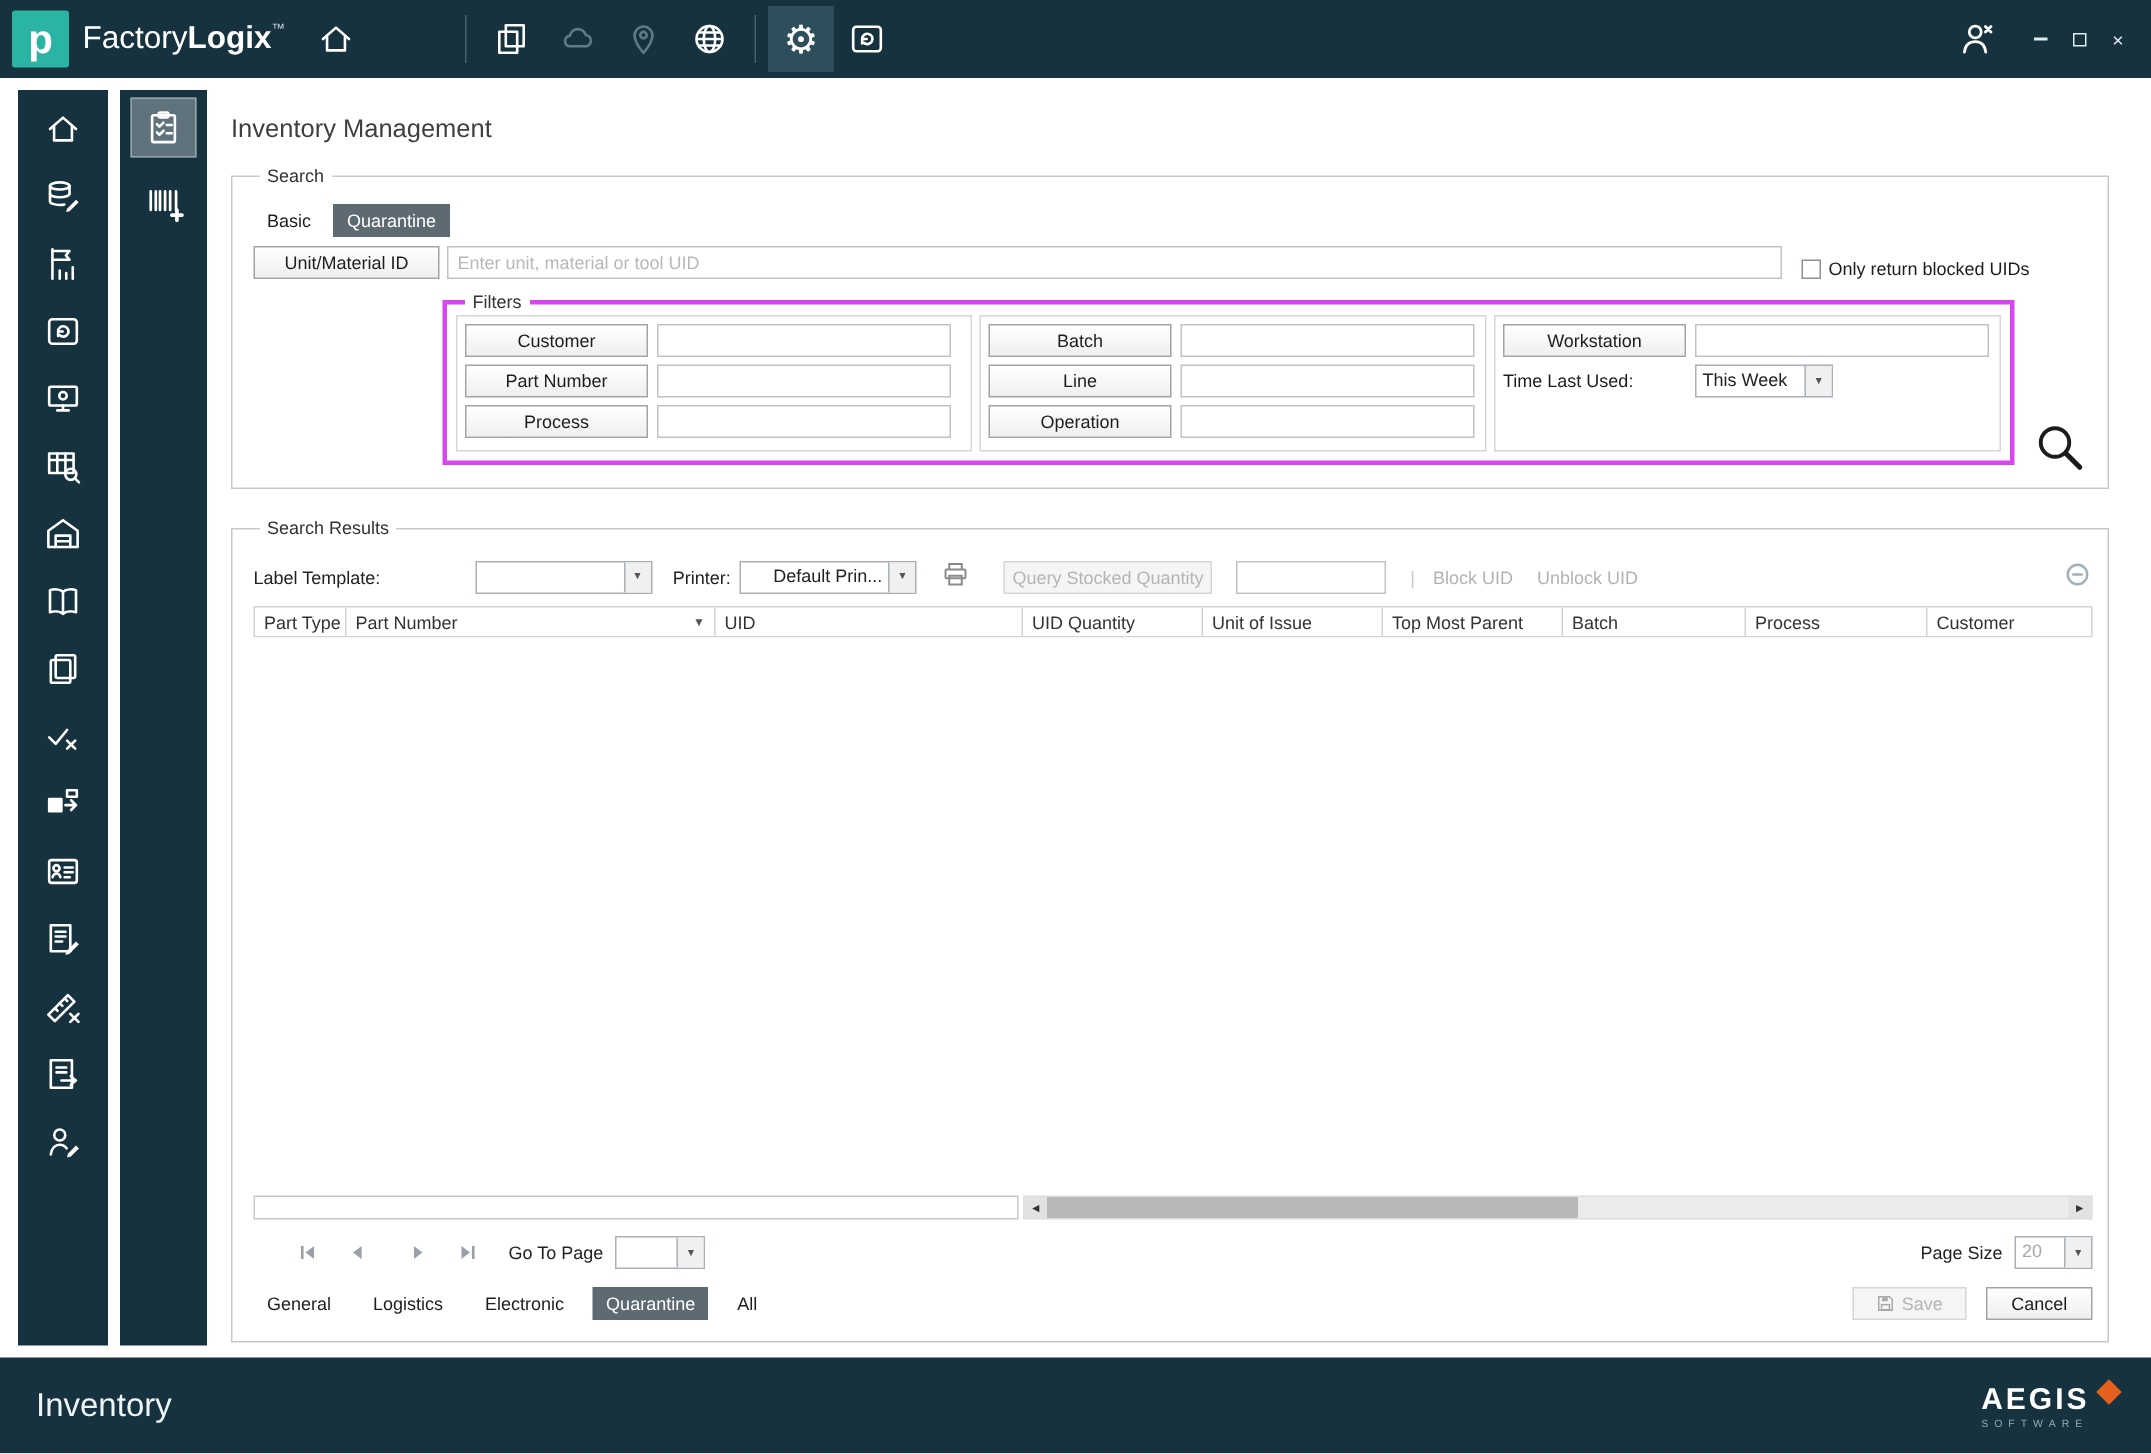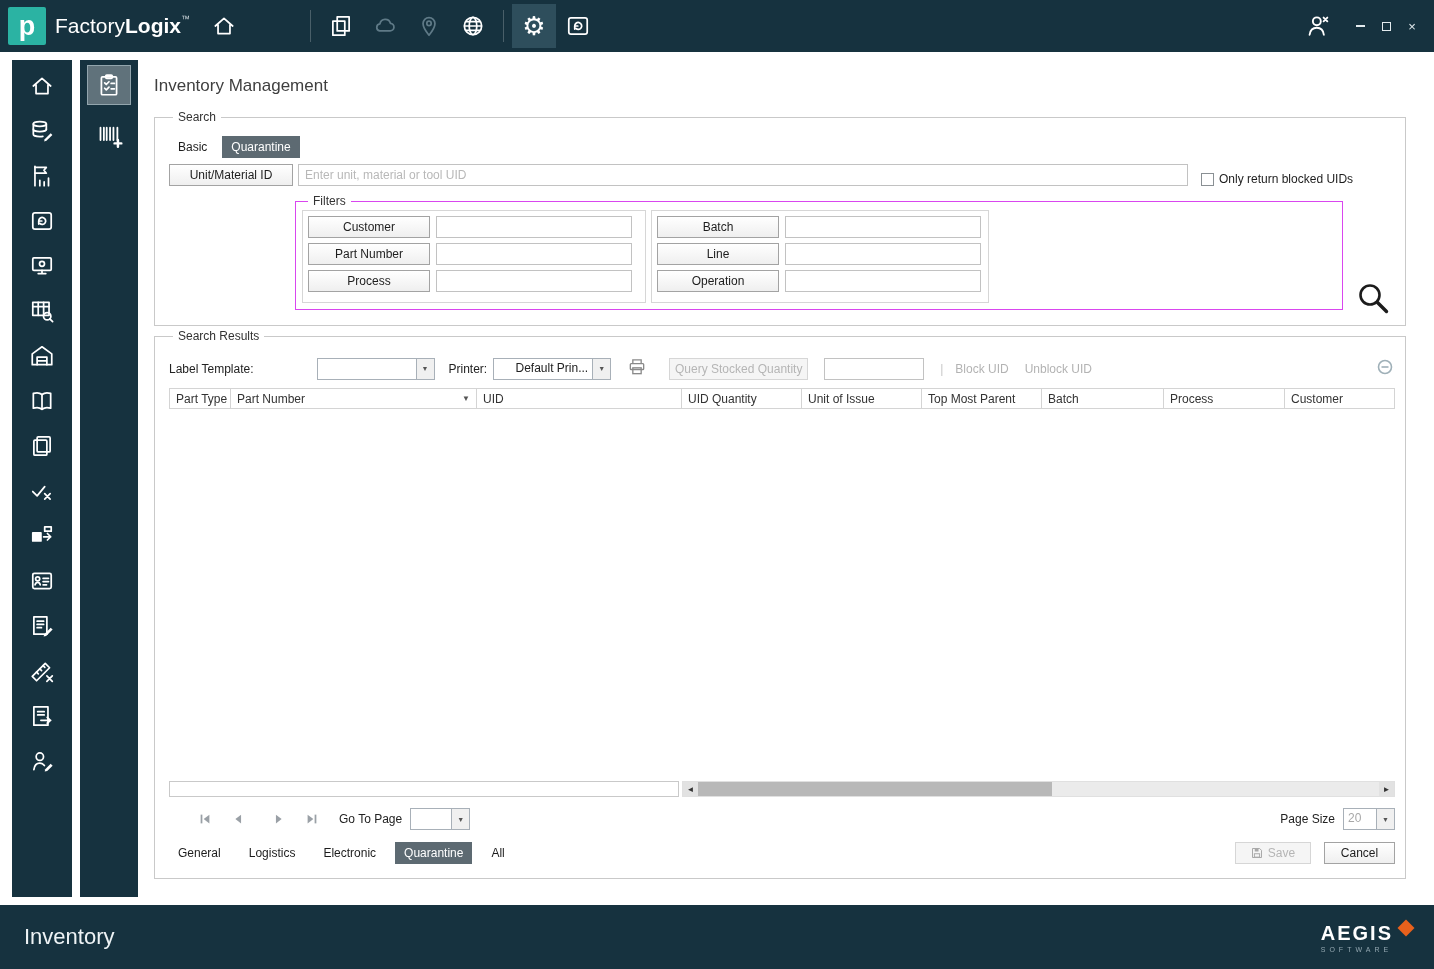--- a/index.html
+++ b/index.html
@@ -38,21 +38,21 @@
   .rail-btn { width:40px; height:40px; display:flex; align-items:center; justify-content:center; flex:0 0 auto; }
   .rail2 .sel-tile { width:44px; height:40px; background:#60727b; border:1px solid #93a5ad; }
 
   
   .content { position:absolute; left:152px; top:60px; width:1268px; height:838px; background:#fff; }
   .page-title { margin:16px 0 0 2px; font-size:17px; font-weight:400; color:#3f3f3f; }
 
   fieldset.group { position:absolute; left:2px; width:1252px; min-inline-size:0; border:1px solid #c9c9c9; background:#fff; padding:0 12px; }
   legend { font-size:12px; color:#333; margin-left:6px; padding:0 5px; }
   #search-group { top:50px; height:216px; }
-  #results-group { top:269px; height:550px; }
+  #results-group { top:285px; height:550px; }
 
   .chip { display:inline-flex; align-items:center; font-size:12px; color:#1d1d1d; padding:4px 9px; }
   .chip.sel { background:#5d6a72; color:#fff; }
   .tab-row { display:flex; gap:6px; margin:12px 0 6px 2px; }
 
   .btn { height:22px; font-size:12px; color:#1d1d1d; background:linear-gradient(#fff,#efefef); border:1px solid #a3a3a3;
          display:inline-flex; align-items:center; justify-content:center; }
   .btn.disabled { background:#f5f5f5; color:#b5b5b5; border-color:#d6d6d6; cursor:default; }
   .txt { height:22px; border:1px solid #c2c2c2; font-size:12px; padding:0 6px; color:#333; background:#fff; }
   input.txt::placeholder { color:#b8b8b8; }
@@ -62,21 +62,21 @@
   .combo .val.dim { color:#a8a8a8; }
   .combo .dd { width:18px; border-left:1px solid #a8b0b8; background:#f0f0f0; font-size:7px; color:#555;
                display:flex; align-items:center; justify-content:center; }
 
   .unit-row { display:flex; align-items:flex-end; gap:5px; margin:2px 0 0 2px; }
   .unit-btn { width:124px; }
   .unit-input { width:890px; }
   .cb-wrap { display:flex; align-items:center; gap:5px; margin-left:8px; font-size:12px; color:#1d1d1d; }
   .checkbox { width:13px; height:13px; border:1px solid #8a9094; background:#fff; flex:0 0 auto; }
 
-  #filters { margin:8px 0 0 128px; width:1048px; height:116px; min-inline-size:0; border:1px solid #d946ef;
+  #filters { margin:8px 0 0 128px; width:1048px; height:116px; min-inline-size:0; border:3px solid #d946ef;
              padding:2px 6px 6px; display:flex; gap:5px; }
   .fgroup { border:1px solid #d6d6d6; padding:5px; }
   .fgA { width:344px; } .fgB { width:338px; } .fgC { flex:1; }
   .frow { display:flex; gap:6px; margin-bottom:5px; align-items:center; }
   .fbtn { width:122px; } .finput { width:196px; }
   .flabel { width:122px; font-size:12px; color:#1d1d1d; }
   .time-combo { width:92px; }
   .search-mag { position:absolute; right:14px; bottom:6px; }
 
   
@@ -366,20 +366,33 @@
           <div class="frow">
               <button class="btn fbtn">Line</button>
               <input class="txt finput" style="">
             </div>
           <div class="frow">
               <button class="btn fbtn">Operation</button>
               <input class="txt finput" style="">
             </div>
         </div>
 
+        <div class="fgroup fgC">
+          <div class="frow">
+              <button class="btn fbtn">Workstation</button>
+              <input class="txt finput" style="">
+            </div>
+          <div class="frow">
+            <span class="flabel">Time Last Used:</span>
+            <span class="combo time-combo">
+              <span class="val">This Week</span>
+              <span class="dd">▼</span>
+            </span>
+          </div>
+        </div>
       </fieldset>
 
       <button class="search-mag">
         <svg width="36" height="36" viewBox="0 0 36 36" fill="none" stroke="#1c1c1c" stroke-width="2.6" stroke-linecap="round">
             <circle cx="15" cy="15" r="9.5"></circle>
             <path d="M22.5 22.5l9 9" stroke-width="3.4"></path>
           </svg>
       </button>
     </fieldset>
 

